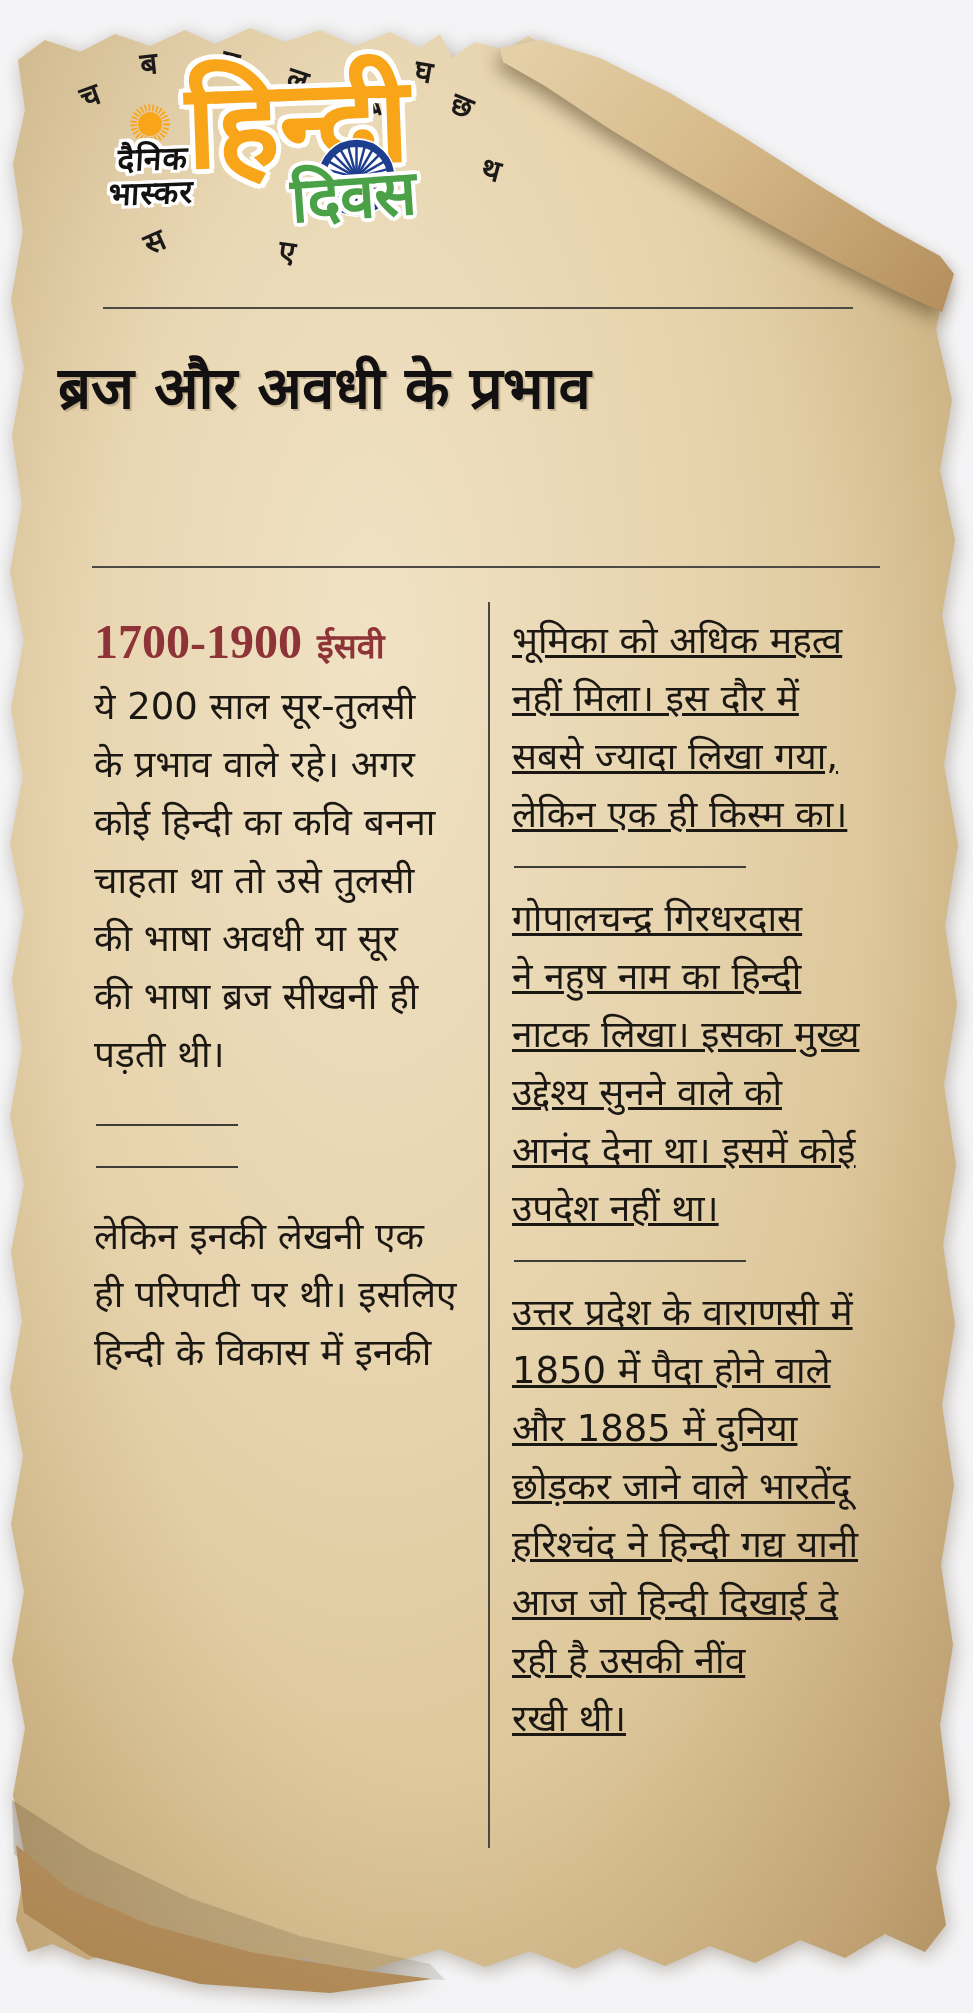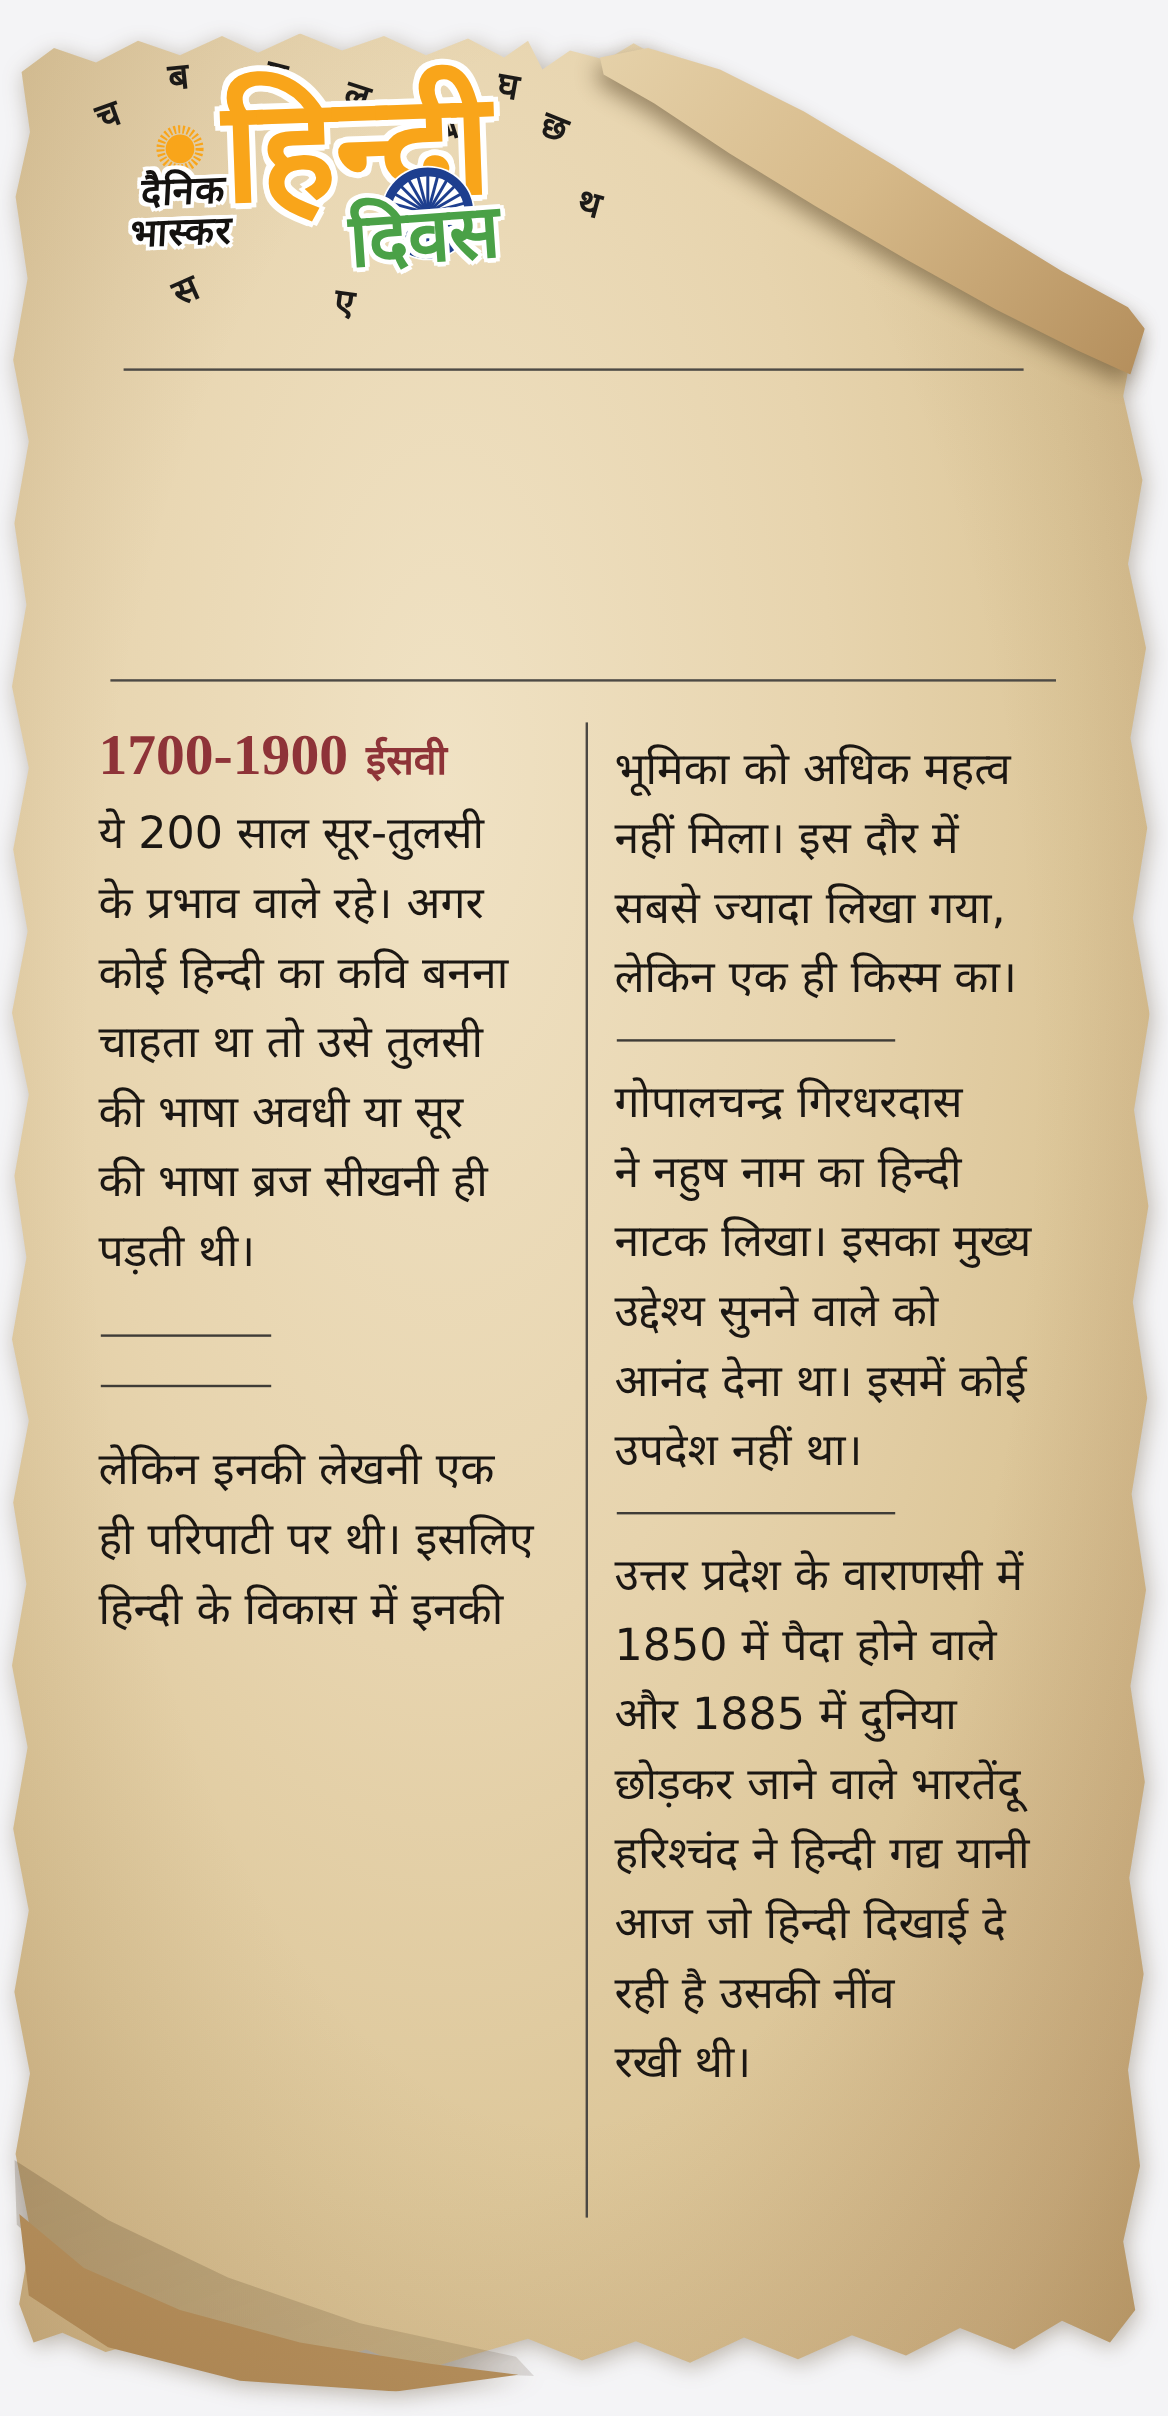--- a/index.html
+++ b/index.html
@@ -92,22 +92,22 @@
 
   
   .headline{
     position:absolute;left:58px;top:336px;width:860px;
     font-size:58px;line-height:104px;font-weight:700;color:#121010;
     text-shadow:2px 2px 0 rgba(90,70,40,.25);
   }
 
   
   .col{position:absolute;top:598px;color:#1b1713;}
-  .col1{left:82px;width:400px;}
-  .col2{left:512px;width:450px;}
+  .col1{left:94px;width:400px;margin-top:12px;}
+  .col2{left:512px;width:450px;text-decoration:underline;}
   .sect-head{margin:4px 0 8px;color:#8E3338;white-space:nowrap;}
   .sect-head .year{font-family:"Liberation Serif","DejaVu Serif",serif;font-weight:700;font-size:48px;line-height:56px;}
   .sect-head .era{font-size:34px;font-weight:700;margin-left:10px;}
   .body-lines{font-size:37px;line-height:58px;white-space:pre-line;}
   .hr-s{height:2px;background:#3f3c37;border:0;}
   .col1 .hr-s{width:142px;margin:40px 0 40px 2px;}
   .col2 .hr-s{width:232px;margin:22px 0 22px 2px;}
   .col2 .first-para{margin-top:14px;}
 </style>
 </head>
@@ -163,20 +163,21 @@
     <span class="sl sl5">घ</span>
     <span class="sl sl6">छ</span>
     <span class="sl sl7">थ</span>
     <span class="sl sl8">स</span>
     <span class="sl sl9">ए</span>
   </div>
 
   <div class="hr hr-logo"></div>
 
   <div class="headline">
+    <div>ब्रज और अवधी के प्रभाव</div>
   </div>
 
   <div class="hr hr-title"></div>
   <div class="vline"></div>
 
   <div class="col col1">
     <div class="sect-head">
       <span class="year">1700-1900</span>
       <span class="era">ईसवी</span>
     </div>

